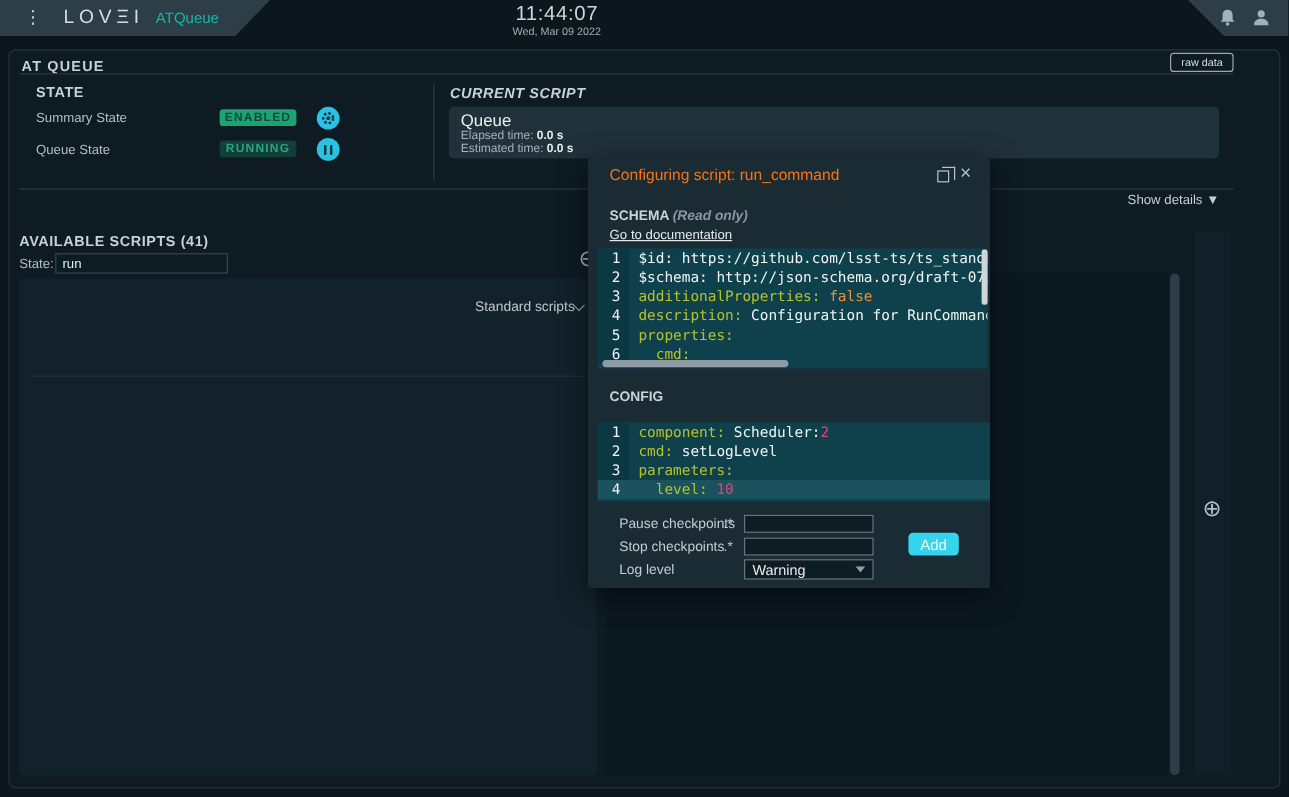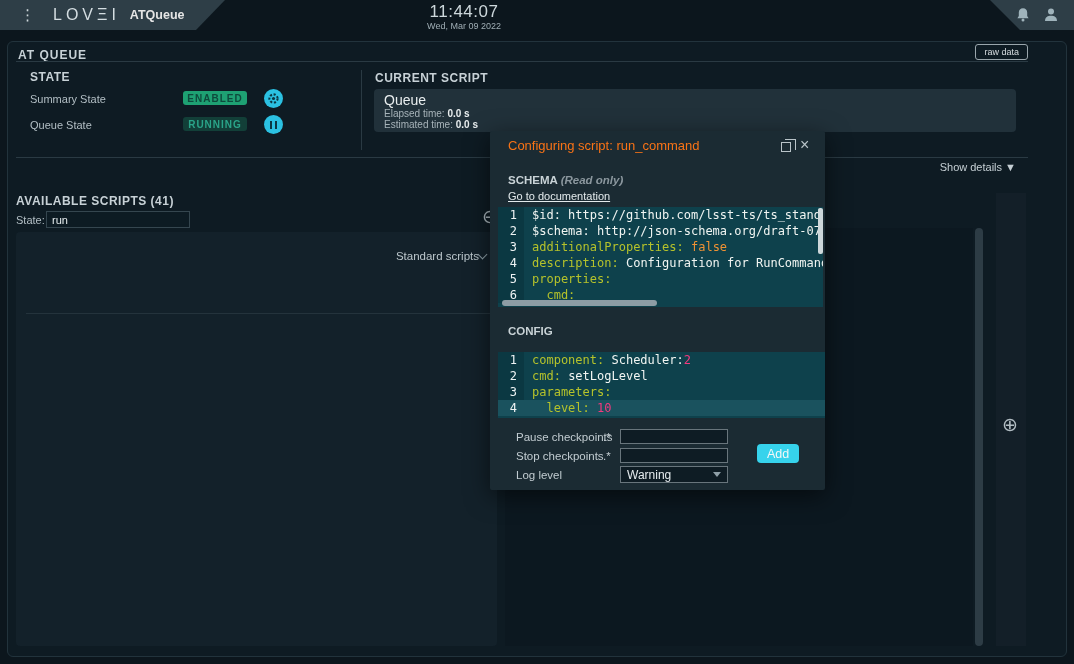--- a/index.html
+++ b/index.html
@@ -9,21 +9,21 @@
   .abs { position:absolute; }
 
   
   .topbar { left:0; top:0; width:1074px; height:30px; background:#0c161d; }
   .wedge-left { left:0; top:0; width:230px; height:30px; background:#2e3e47;
     clip-path:polygon(0 0, 225px 0, 196px 30px, 0 30px); display:flex; align-items:center; }
   .wedge-right { right:0; top:0; width:90px; height:30px; background:#2e3e47;
     clip-path:polygon(6px 0, 90px 0, 90px 30px, 36px 30px); display:flex; align-items:center; justify-content:flex-end; gap:10px; padding-right:14px; }
   .kebab { margin-left:20px; color:#cfd8dc; font-size:15px; line-height:30px; cursor:pointer; }
   .logo { margin-left:18px; font-size:16px; letter-spacing:4px; font-weight:400; color:#d4dde1; }
-  .appname { margin-left:10px; font-size:12.5px; font-weight:bold; color:#e5e5e5; }
+  .appname { margin-left:10px; font-size:12.5px; font-weight:normal; color:#14b8a6; }
   .clock { left:0; top:2px; width:928px; text-align:center; pointer-events:none; }
   .clock .time { font-size:17px; color:#cdd7db; letter-spacing:0.5px; }
   .clock .date { font-size:9px; color:#9fadb4; margin-top:-1px; }
   .tb-icon { width:18px; height:18px; display:block; cursor:pointer; }
 
   
   .panel { left:7px; top:41px; width:1060px; height:616px; background:#0e1b23; border:1px solid #22333c; border-radius:6px; }
   .panel-title { left:18px; top:48px; font-size:12px; font-weight:bold; letter-spacing:1px; color:#c7d1d6; }
   .raw-data-btn { right:46px; top:44px; border:1px solid #9aa6ac; border-radius:3px; color:#d7dde0;
     font-size:9px; padding:2px 8px; background:transparent; cursor:pointer; font-family:inherit; }
@@ -149,21 +149,21 @@
   <div class="abs badge badge-running" style="left:183px; top:117px;">RUNNING</div>
   <div class="abs circle-btn" style="left:264px; top:115px;">
     <span class="pause-glyph">
         <i></i>
         <i></i>
       </span>
   </div>
 
   <div class="abs" style="left:361px; top:70px; width:1px; height:80px; background:#2a3a43;"></div>
 
-  <div class="abs sec-heading" style="left:375px; top:71px;">CURRENT SCRIPT</div>
+  <div class="abs sec-heading" style="left:375px; top:71px;font-style:italic;">CURRENT SCRIPT</div>
   <div class="abs card" style="left:374px; top:89px; width:642px; height:43px;">
     <div class="cs-name" style="margin:3px 0 0 10px;">Queue</div>
     <div class="cs-row" style="margin-left:10px;"><span>Elapsed time:</span> <b>0.0 s</b></div>
     <div class="cs-row" style="margin-left:10px;"><span>Estimated time:</span> <b>0.0 s</b></div>
   </div>
 
   <div class="abs hdiv" style="left:16px; top:157px; width:1012px;"></div>
   <div class="abs show-details" style="right:58px; top:161px;">
     <span>Show details</span> <span>▼</span>
   </div>

